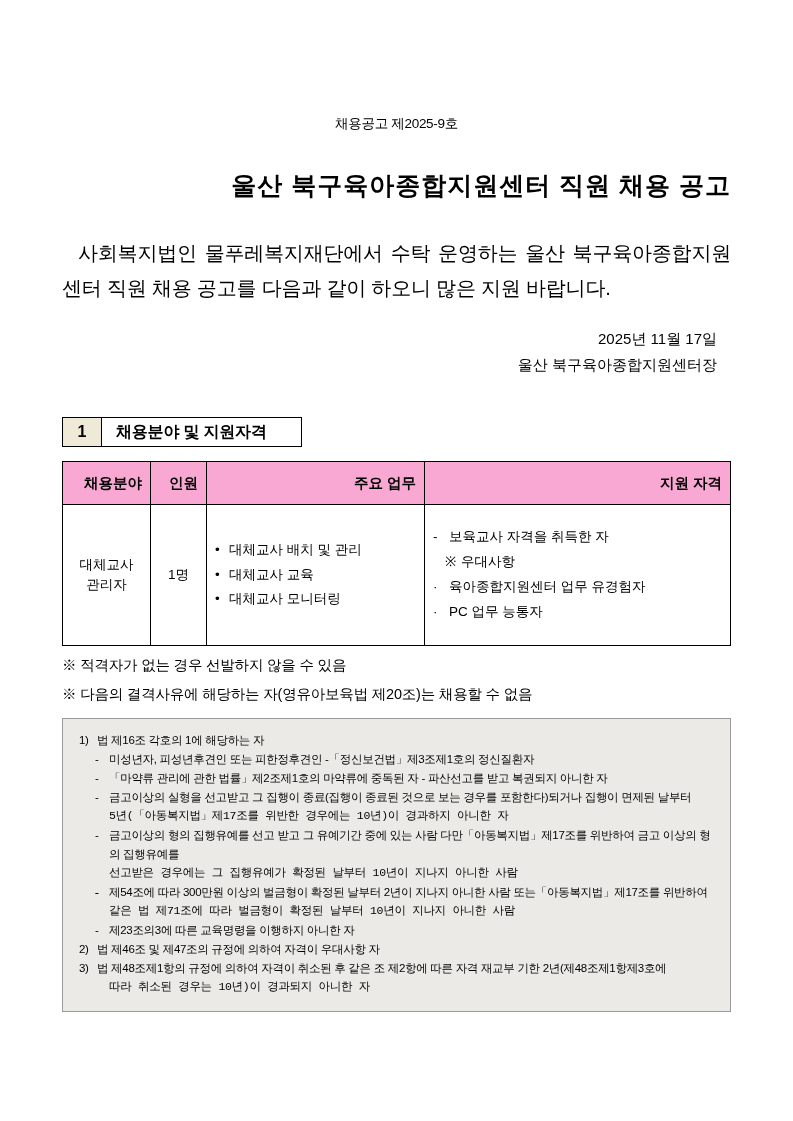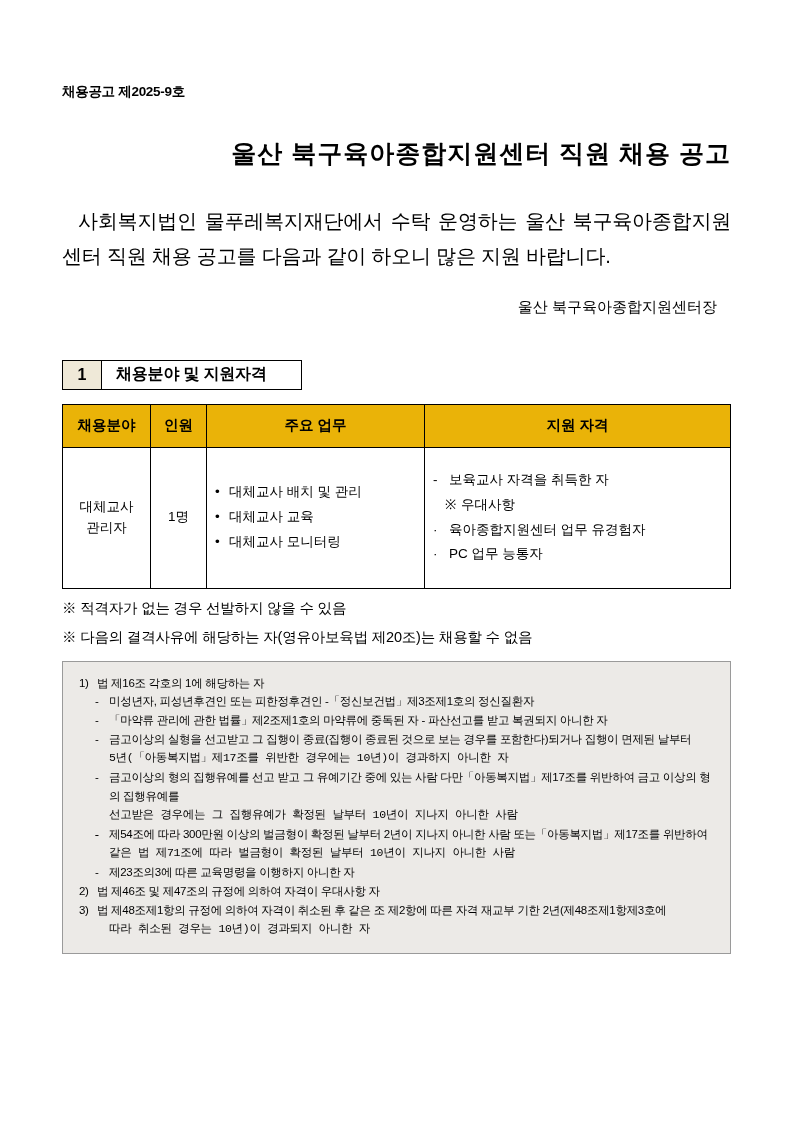--- a/index.html
+++ b/index.html
@@ -15,24 +15,24 @@
     position: relative;
   }
   .page {
     position: relative;
     width: 793px;
     height: 1121px;
     box-sizing: border-box;
     padding: 0 62px;
   }
   .doc-number {
-    text-align: left;
+    text-align: center;
     font-size: 13.5px;
-    font-weight: bold;
-    padding-top: 83px;
+    font-weight: normal;
+    padding-top: 115px;
     letter-spacing: -0.3px;
   }
   .doc-title {
     text-align: right;
     font-size: 25px;
     font-weight: bold;
     margin-top: 36px;
     letter-spacing: 1px;
   }
   .intro {
@@ -87,23 +87,23 @@
     table-layout: fixed;
   }
   table.main-table th,
   table.main-table td {
     border: 1px solid #000;
     font-size: 13.5px;
     padding: 6px 8px;
     vertical-align: middle;
   }
   table.main-table thead th {
-    background: #eab308;
+    background: #f9a8d4;
     font-weight: bold;
-    text-align: center;
+    text-align: right;
     height: 30px;
     font-size: 14.5px;
   }
   td.c-field, td.c-count {
     text-align: center;
     line-height: 1.5;
   }
   td.c-duties, td.c-qual {
     padding: 16px 10px 16px 16px;
   }
@@ -199,20 +199,21 @@
 
 <div class="page">
 
   <div class="doc-number">채용공고 제2025-9호</div>
 
   <h1 class="doc-title">울산 북구육아종합지원센터 직원 채용 공고</h1>
 
   <p class="intro">사회복지법인 물푸레복지재단에서 수탁 운영하는 울산 북구육아종합지원센터 직원 채용 공고를 다음과 같이 하오니 많은 지원 바랍니다.</p>
 
   <div class="sign-block">
+    <div>2025년 11월 17일</div>
     <div>울산 북구육아종합지원센터장</div>
   </div>
 
   <div class="section-head">
     <div class="section-num">1</div>
     <div class="section-label">채용분야 및 지원자격</div>
   </div>
 
   <table class="main-table">
     <colgroup>

